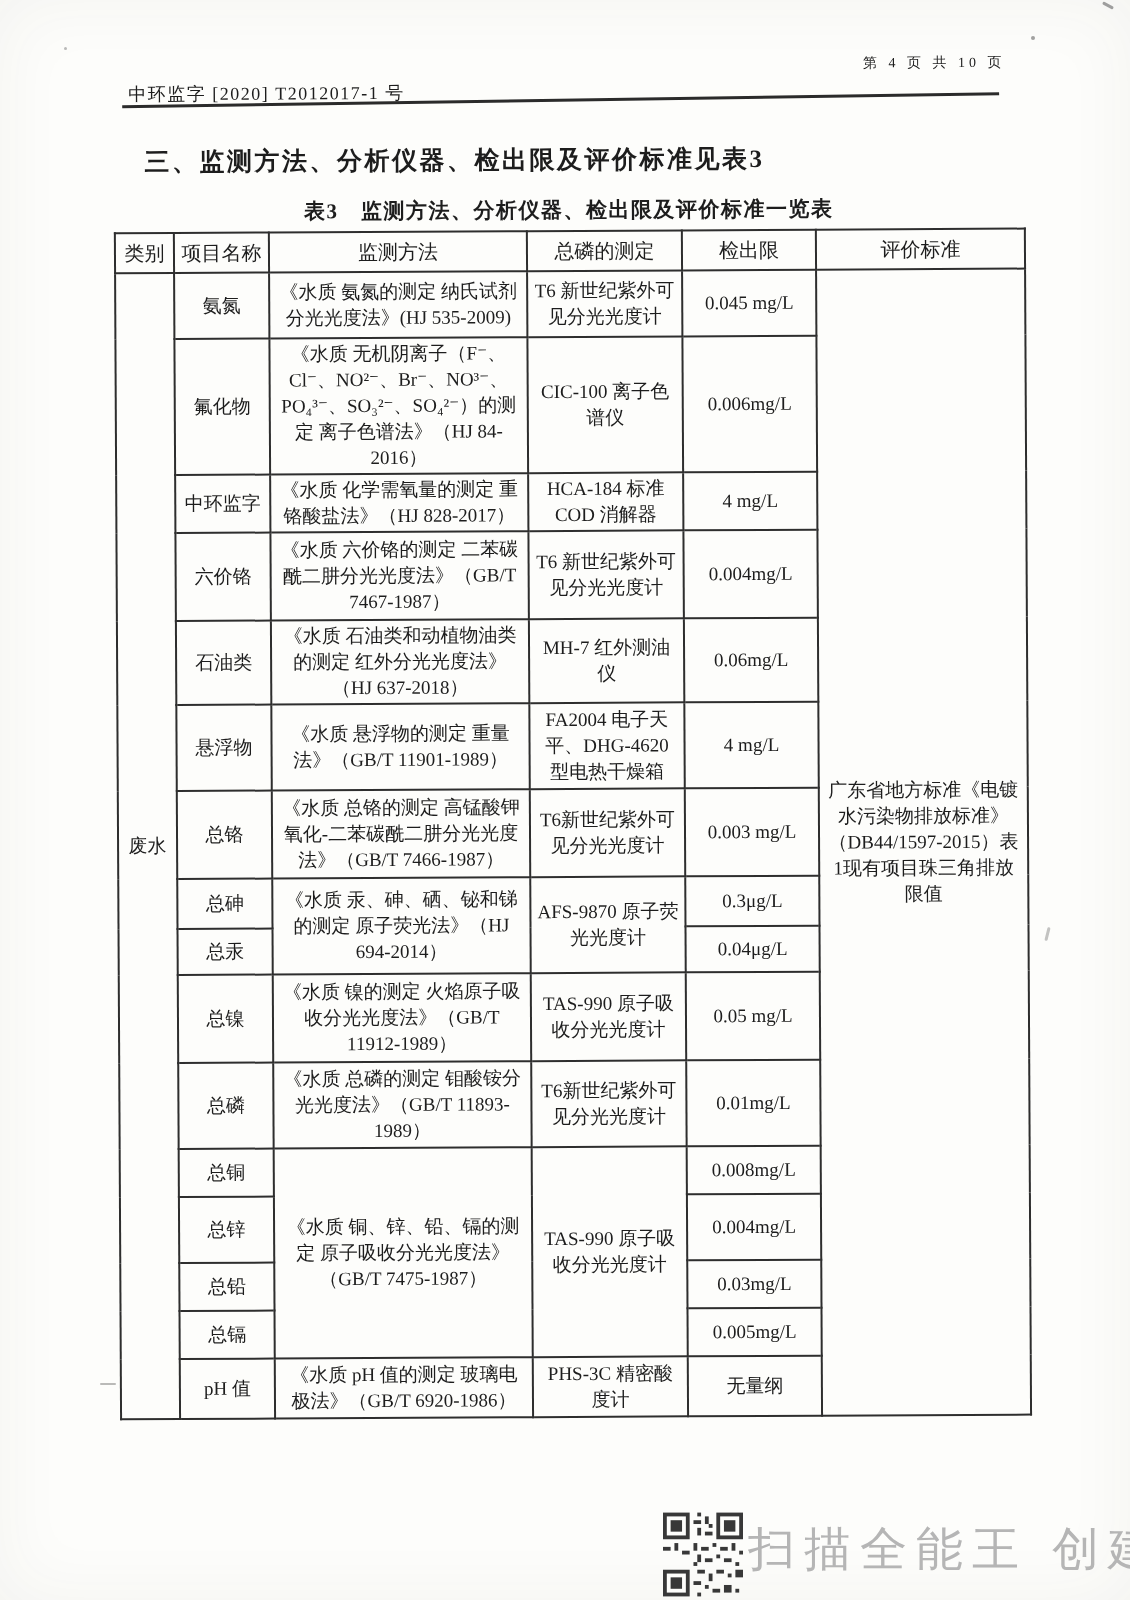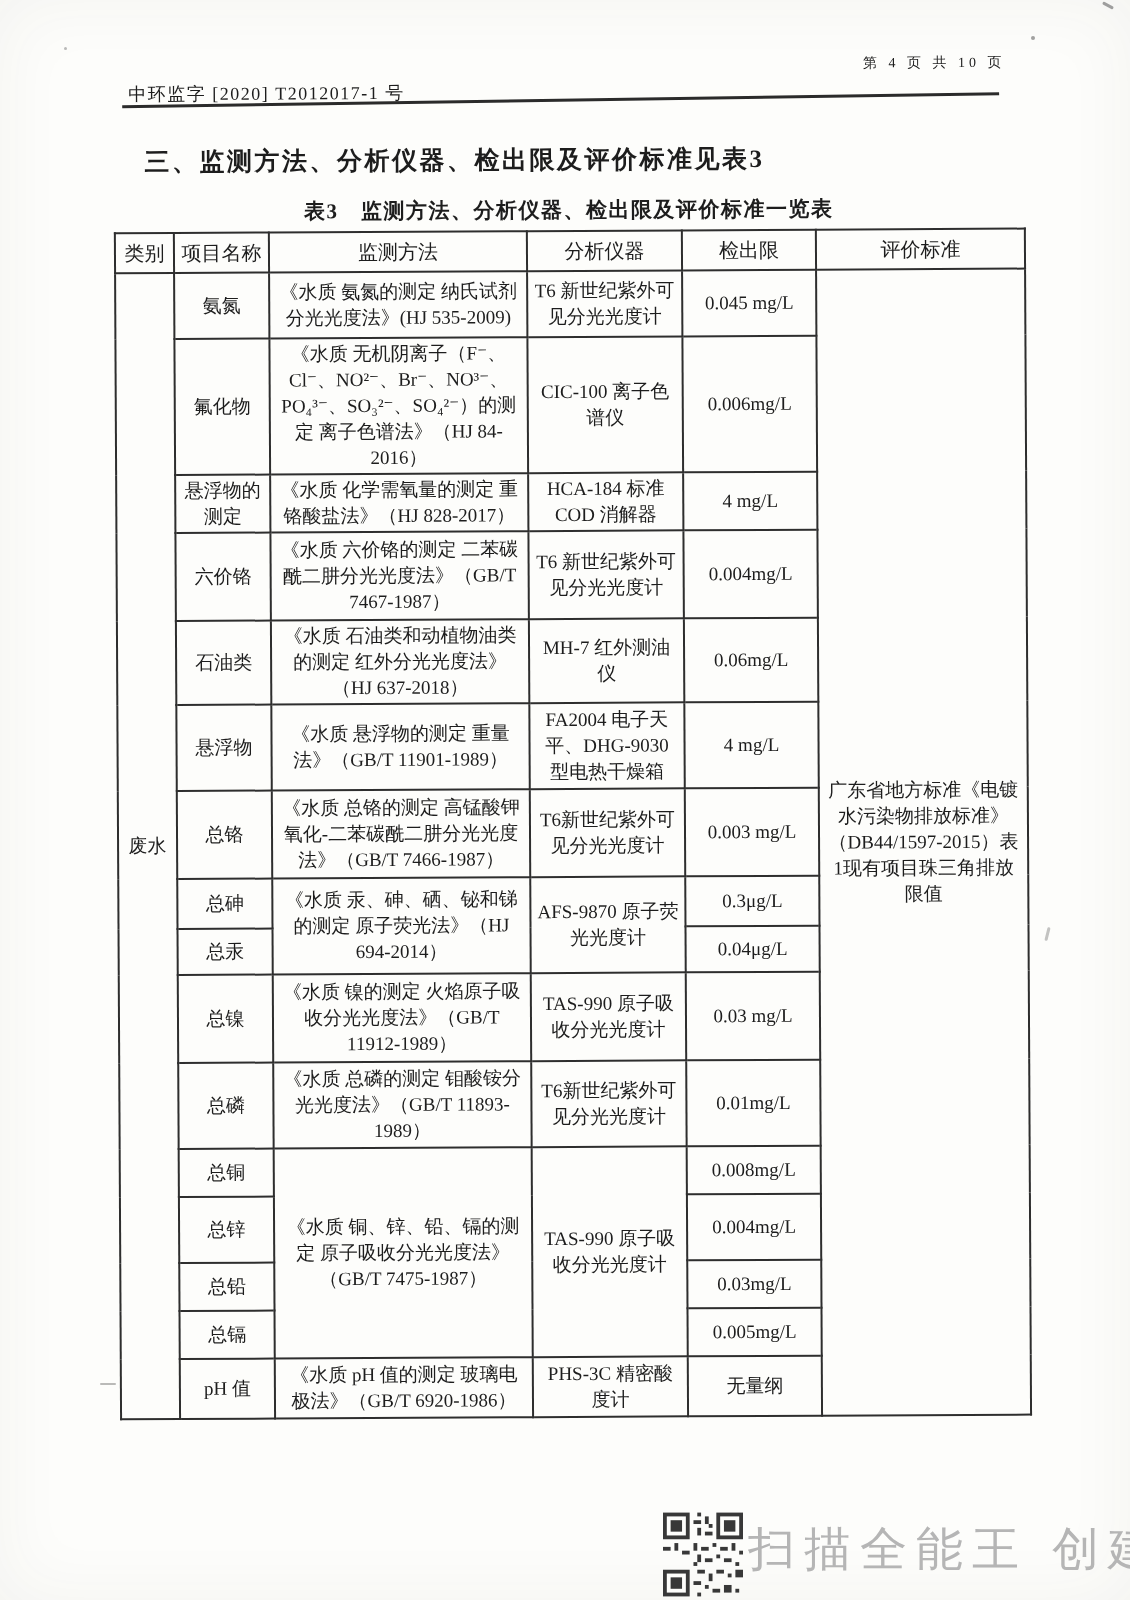--- a/index.html
+++ b/index.html
@@ -87,60 +87,60 @@
           <col style="width:258px">
         <col style="width:155px">
           <col style="width:134px">
           <col style="width:209px">
       </colgroup>
       <tbody>
           <tr style="height:40px">
         <th>类别</th>
         <th>项目名称</th>
         <th>监测方法</th>
-        <th>分析仪器</th>
+        <th>总磷的测定</th>
         <th>检出限</th>
         <th>评价标准</th>
       </tr>
       <tr style="height:66px">
         <td rowspan="16">废水</td>
         <td>氨氮</td>
         <td>《水质 氨氮的测定 纳氏试剂分光光度法》(HJ 535-2009)</td>
         <td>T6 新世纪紫外可见分光光度计</td>
         <td>0.045 mg/L</td>
         <td rowspan="16" class="standard-cell">广东省地方标准《电镀水污染物排放标准》（DB44/1597-2015）表1现有项目珠三角排放限值</td>
       </tr>
       <tr style="height:106px">
         <td>氟化物</td>
         <td>《水质 无机阴离子（F⁻、Cl⁻、NO²⁻、Br⁻、NO³⁻、PO₄³⁻、SO₃²⁻、SO₄²⁻）的测定 离子色谱法》（HJ 84-2016）</td>
         <td>CIC-100 离子色谱仪</td>
         <td>0.006mg/L</td>
       </tr>
       <tr style="height:56px">
-        <td>悬浮物的测定</td>
+        <td>中环监字</td>
         <td>《水质 化学需氧量的测定 重铬酸盐法》（HJ 828-2017）</td>
         <td>HCA-184 标准 COD 消解器</td>
         <td>4 mg/L</td>
       </tr>
       <tr style="height:88px">
         <td>六价铬</td>
         <td>《水质 六价铬的测定 二苯碳酰二肼分光光度法》（GB/T 7467-1987）</td>
         <td>T6 新世纪紫外可见分光光度计</td>
         <td>0.004mg/L</td>
       </tr>
       <tr style="height:78px">
         <td>石油类</td>
         <td>《水质 石油类和动植物油类的测定 红外分光光度法》（HJ 637-2018）</td>
         <td>MH-7 红外测油仪</td>
         <td>0.06mg/L</td>
       </tr>
       <tr style="height:86px">
         <td>悬浮物</td>
         <td>《水质 悬浮物的测定 重量法》（GB/T 11901-1989）</td>
-        <td>FA2004 电子天平、DHG-9030 型电热干燥箱</td>
+        <td>FA2004 电子天平、DHG-4620 型电热干燥箱</td>
         <td>4 mg/L</td>
       </tr>
       <tr style="height:88px">
         <td>总铬</td>
         <td>《水质 总铬的测定 高锰酸钾氧化-二苯碳酰二肼分光光度法》（GB/T 7466-1987）</td>
         <td>T6新世纪紫外可见分光光度计</td>
         <td>0.003 mg/L</td>
       </tr>
       <tr style="height:50px">
         <td>总砷</td>
@@ -149,21 +149,21 @@
         <td>0.3μg/L</td>
       </tr>
       <tr style="height:46px">
         <td>总汞</td>
         <td>0.04μg/L</td>
       </tr>
       <tr style="height:88px">
         <td>总镍</td>
         <td>《水质 镍的测定 火焰原子吸收分光光度法》（GB/T 11912-1989）</td>
         <td>TAS-990 原子吸收分光光度计</td>
-        <td>0.03 mg/L</td>
+        <td>0.05 mg/L</td>
       </tr>
       <tr style="height:86px">
         <td>总磷</td>
         <td>《水质 总磷的测定 钼酸铵分光光度法》（GB/T 11893-1989）</td>
         <td>T6新世纪紫外可见分光光度计</td>
         <td>0.01mg/L</td>
       </tr>
       <tr style="height:48px">
         <td>总铜</td>
         <td rowspan="4">《水质 铜、锌、铅、镉的测定 原子吸收分光光度法》（GB/T 7475-1987）</td>

